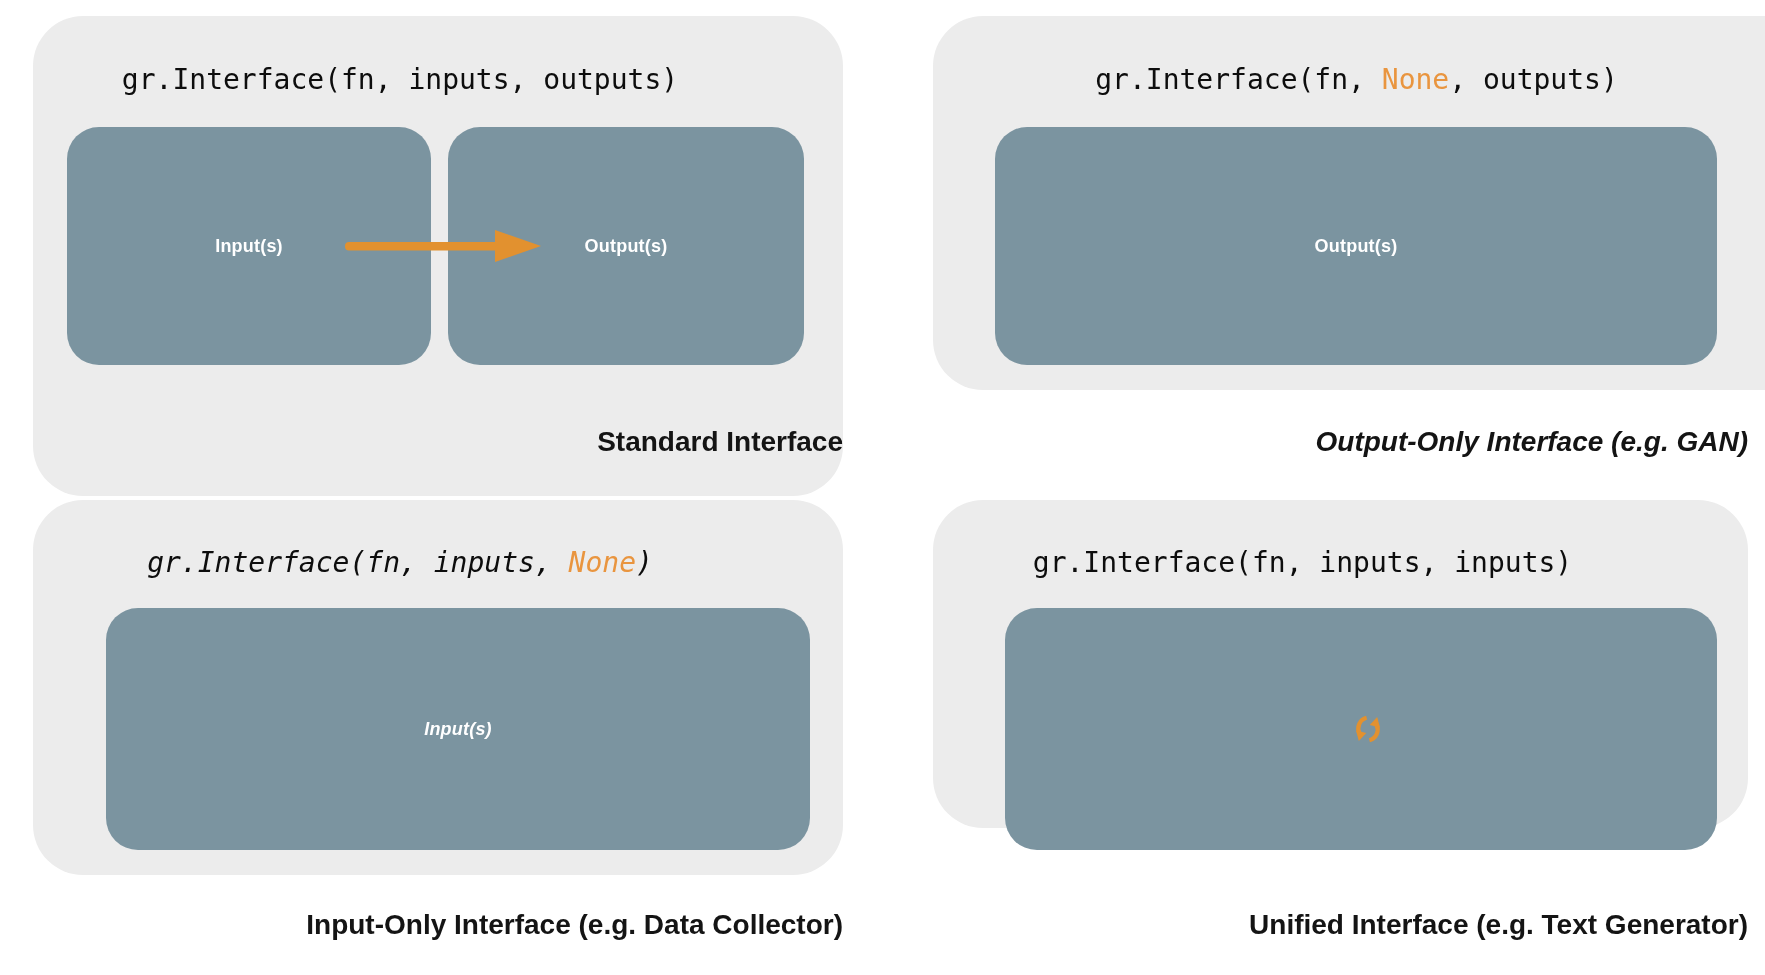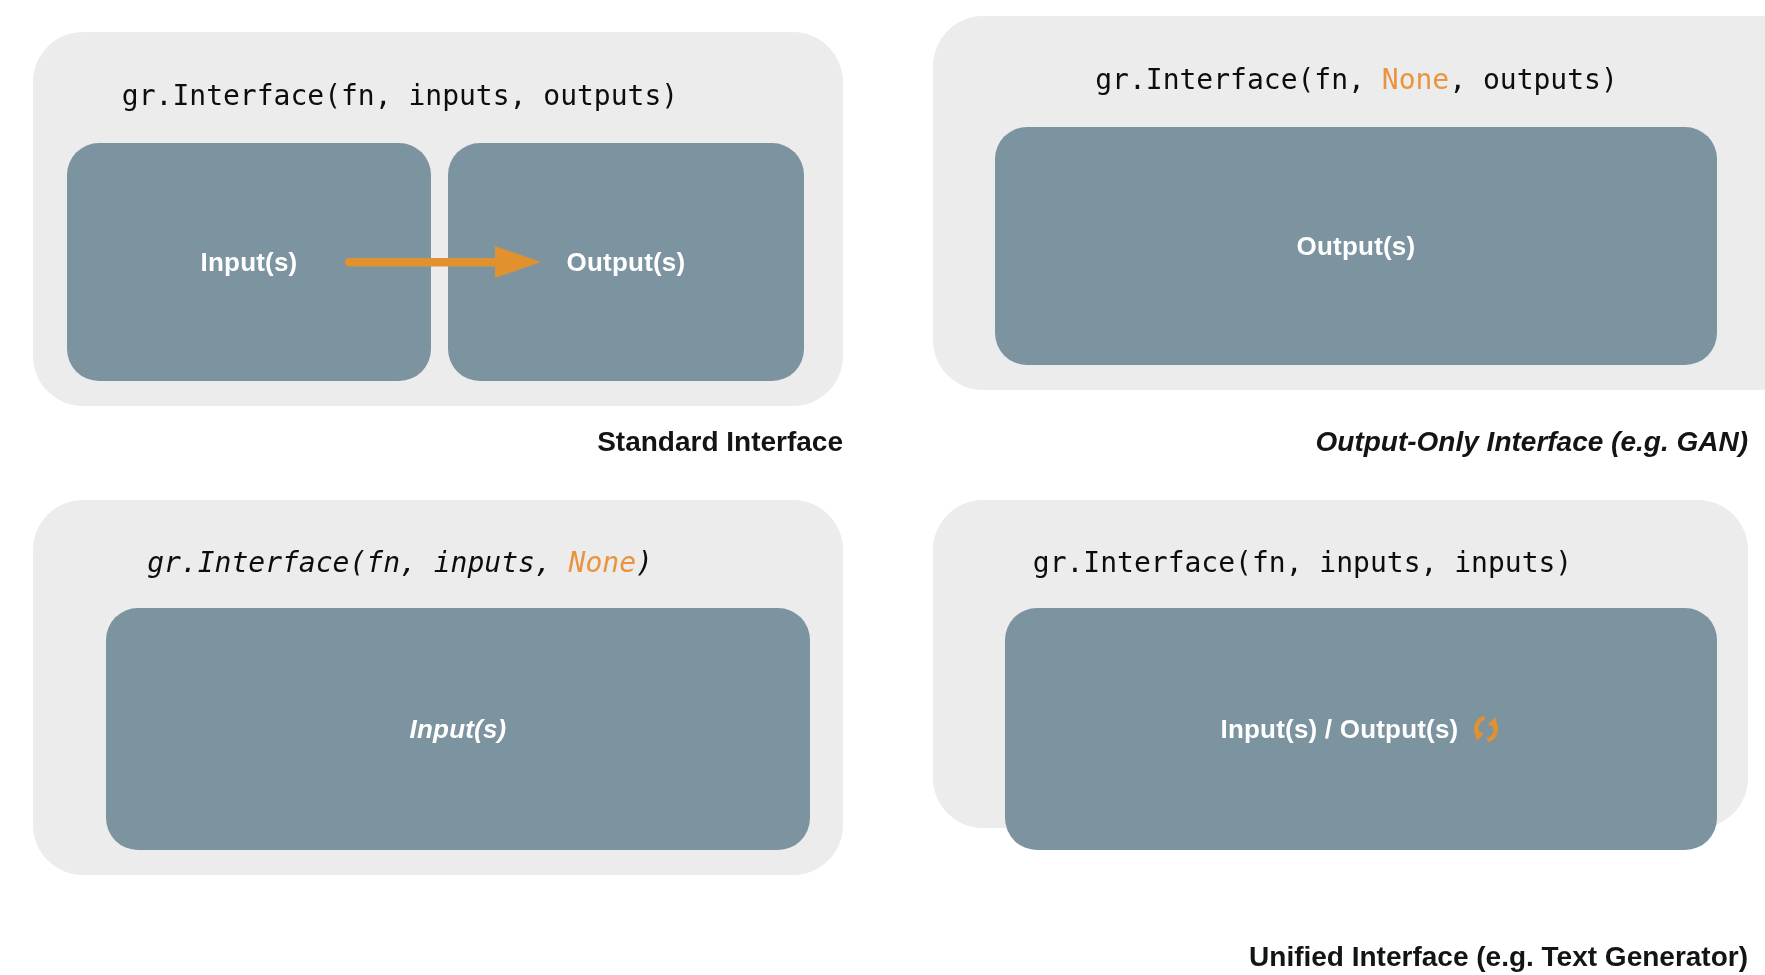--- a/index.html
+++ b/index.html
@@ -13,21 +13,21 @@
     height: 975px;
     background: #ffffff;
     font-family: "Liberation Sans", sans-serif;
     overflow: hidden;
   }
   .panel {
     position: absolute;
     background: #ececec;
     border-radius: 50px;
   }
-  .panel-tl { left: 33px;  top: 32px;  width: 810px; height: 374px; }
+  .panel-tl { left: 33px;  top: 16px;  width: 810px; height: 480px; }
   .panel-tr { left: 933px; top: 16px;  width: 923px; height: 374px; }
   .panel-bl { left: 33px;  top: 500px; width: 810px; height: 375px; font-style: italic; }
   .panel-br { left: 933px; top: 500px; width: 815px; height: 328px; }
 
   .code-line {
     position: absolute;
     left: 0; right: 0;
     top: 40px;
     height: 48px;
     line-height: 48px;
@@ -45,21 +45,21 @@
     position: absolute;
     background: #7b94a0;
     border-radius: 32px;
     display: flex;
     align-items: center;
     justify-content: center;
   }
   .box-label {
     color: #ffffff;
     font-weight: bold;
-    font-size: 26px;
+    font-size: 18px;
     letter-spacing: 0.2px;
     display: flex;
     align-items: center;
   }
 
   .box-tl-input  { left: 34px;  top: 111px; width: 364px; height: 238px; }
   .box-tl-output { left: 415px; top: 111px; width: 356px; height: 238px; }
   .box-tr-output { left: 62px;  top: 111px; width: 722px; height: 238px; }
   .box-bl-input  { left: 73px;  top: 108px; width: 704px; height: 242px; }
   .box-br-unified{ left: 72px;  top: 108px; width: 712px; height: 242px; }
@@ -85,21 +85,21 @@
     height: 36px;
     line-height: 36px;
     text-align: right;
     font-weight: bold;
     font-size: 28px;
     color: #141414;
   }
   .cap-tl { left: 33px;  top: 424px; width: 810px; }
   .cap-tr { left: 933px; top: 424px; width: 815px; font-style: italic; }
   .cap-bl { left: 33px;  top: 907px; width: 810px; }
-  .cap-br { left: 933px; top: 907px; width: 815px; margin-top: 32px; }
+  .cap-br { left: 933px; top: 907px; width: 815px; }
 </style>
 </head>
 <body>
 
 <div class="canvas">
 
   <section class="panel panel-tl row1">
     <div class="code-line"><span>gr.Interface(fn, inputs, outputs)</span><span class="code-hl"></span><span></span></div>
     <div class="box box-tl-input">
       <span class="box-label">Input(s)</span>
@@ -121,26 +121,26 @@
     </div>
   </section>
   <div class="caption cap-tr">Output-Only Interface (e.g. GAN)</div>
 
   <section class="panel panel-bl row2">
     <div class="code-line"><span>gr.Interface(fn, inputs, </span><span class="code-hl">None</span><span>)</span></div>
     <div class="box box-bl-input">
       <span class="box-label">Input(s)</span>
     </div>
   </section>
+  <div class="caption cap-bl">Input-Only Interface (e.g. Data Collector)</div>
 
   <section class="panel panel-br row2">
     <div class="code-line"><span>gr.Interface(fn, inputs, inputs)</span><span class="code-hl"></span><span></span></div>
     <div class="box box-br-unified">
       <span class="box-label">
-        <span>Input(s) / Output(s)</span>
         <svg class="sync-icon" viewBox="0 0 32 32">
           <g fill="none" stroke="#e2912f" stroke-width="4.6" stroke-linecap="butt">
             <path d="M 14.5 4 A 11.5 11.5 0 0 0 7 20.5"></path>
             <path d="M 17.5 28 A 11.5 11.5 0 0 0 25 11.5"></path>
           </g>
           <g fill="#e2912f">
             <polygon points="3.2,17.5 14.2,20.2 6.2,28.8"></polygon>
             <polygon points="28.8,14.5 17.8,11.8 25.8,3.2"></polygon>
           </g>
         </svg>

